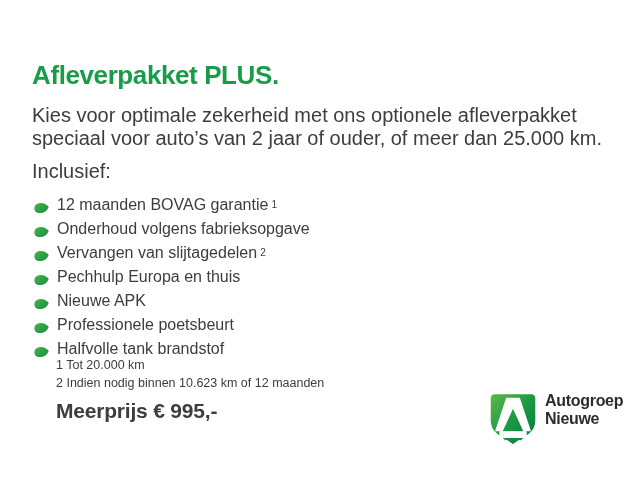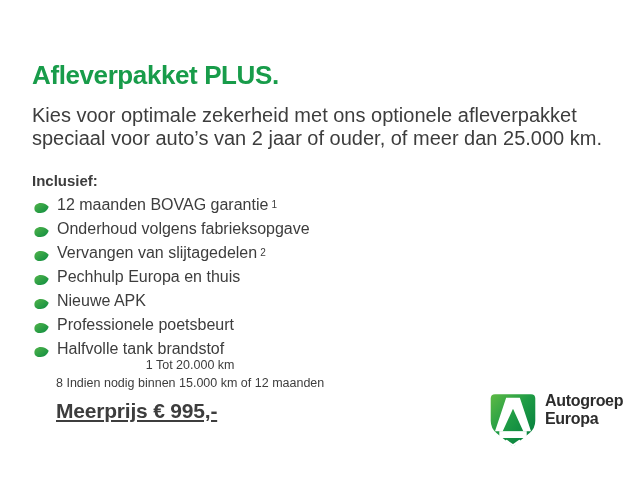--- a/index.html
+++ b/index.html
@@ -22,39 +22,39 @@
   .title{
     position:absolute;left:32px;top:60px;
     font-size:26px;font-weight:bold;letter-spacing:-0.4px;
     color:var(--brand-green);
   }
   .subtitle{
     position:absolute;left:32px;top:104px;
     font-size:20px;line-height:23px;color:var(--text-dark);
   }
   .included-label{
-    position:absolute;left:32px;top:172px;
-    font-size:15px;font-weight:bold;color:var(--text-dark);
+    position:absolute;left:32px;top:160px;
+    font-size:20px;font-weight:normal;color:var(--text-dark);
   }
   .list{
     position:absolute;left:33px;top:193px;list-style:none;
   }
   .list li{
     display:flex;align-items:center;height:24px;
     font-size:16px;line-height:24px;color:var(--text-dark);
   }
   .leaf{width:17px;height:12px;margin-top:6px;margin-right:7px;flex:0 0 auto;}
   .item-sup{font-size:10px;vertical-align:6px;margin-left:3px;line-height:10px;}
   .footnotes{
     position:absolute;left:56px;top:357px;
-    font-size:12.5px;line-height:17.5px;color:var(--text-dark);text-align:center;
+    font-size:12.5px;line-height:17.5px;color:var(--text-dark);
   }
   .price{
     position:absolute;left:56px;top:399px;
-    font-size:21px;font-weight:bold;letter-spacing:-0.2px;color:var(--text-dark);text-decoration:underline;
+    font-size:21px;font-weight:bold;letter-spacing:-0.2px;color:var(--text-dark);
   }
   .logo{
     position:absolute;left:489px;top:392px;display:flex;align-items:flex-start;
   }
   .shield{width:48px;height:56px;flex:0 0 auto;}
   .logo-text{
     margin-left:8px;
     font-size:16px;line-height:18px;font-weight:bold;
     letter-spacing:-0.3px;color:var(--logo-text);
   }
@@ -140,31 +140,31 @@
       <svg class="leaf" viewBox="0 0 18 13">
           <path d="M1.3 7.2 C1.2 3.4 4.2 1 8.2 1 C11.6 1 14.8 2.4 16.8 5.2 C15.6 9.2 12.2 11.8 8.2 12 C4.4 12.2 1.4 10.6 1.3 7.2 Z" fill="url(#leafGrad)"></path>
         </svg>
       <span>Halfvolle tank brandstof</span>
       <span class="item-sup"></span>
     </li>
   </ul>
 
   <div class="footnotes">
     <div>1 Tot 20.000 km</div>
-    <div>8 Indien nodig binnen 15.000 km of 12 maanden</div>
+    <div>2 Indien nodig binnen 10.623 km of 12 maanden</div>
   </div>
 
   <div class="price">Meerprijs € 995,-</div>
 
   <div class="logo">
     <svg class="shield" viewBox="0 0 56 64">
       <path d="M7 2 L49 2 Q54 2 54 7 L54 33 Q54 42 47 47.5 L30.5 60.8 Q28 62.8 25.5 60.8 L9 47.5 Q2 42 2 33 L2 7 Q2 2 7 2 Z" fill="url(#shieldGrad)"></path>
       <polygon points="20,6 36,6 49,45 40,45 28,19 16,45 7,45" fill="#ffffff"></polygon>
       <rect x="12" y="45" width="32" height="8" fill="#ffffff"></rect>
       <path d="M20.5 56.5 L28 61.5 L35.5 56.5" fill="none" stroke="#ffffff" stroke-width="2.5" stroke-linecap="round"></path>
     </svg>
     <div class="logo-text">
       <div>Autogroep</div>
-      <div>Europa</div>
+      <div>Nieuwe</div>
     </div>
   </div>
 
 </div>
 
 </body></html>

